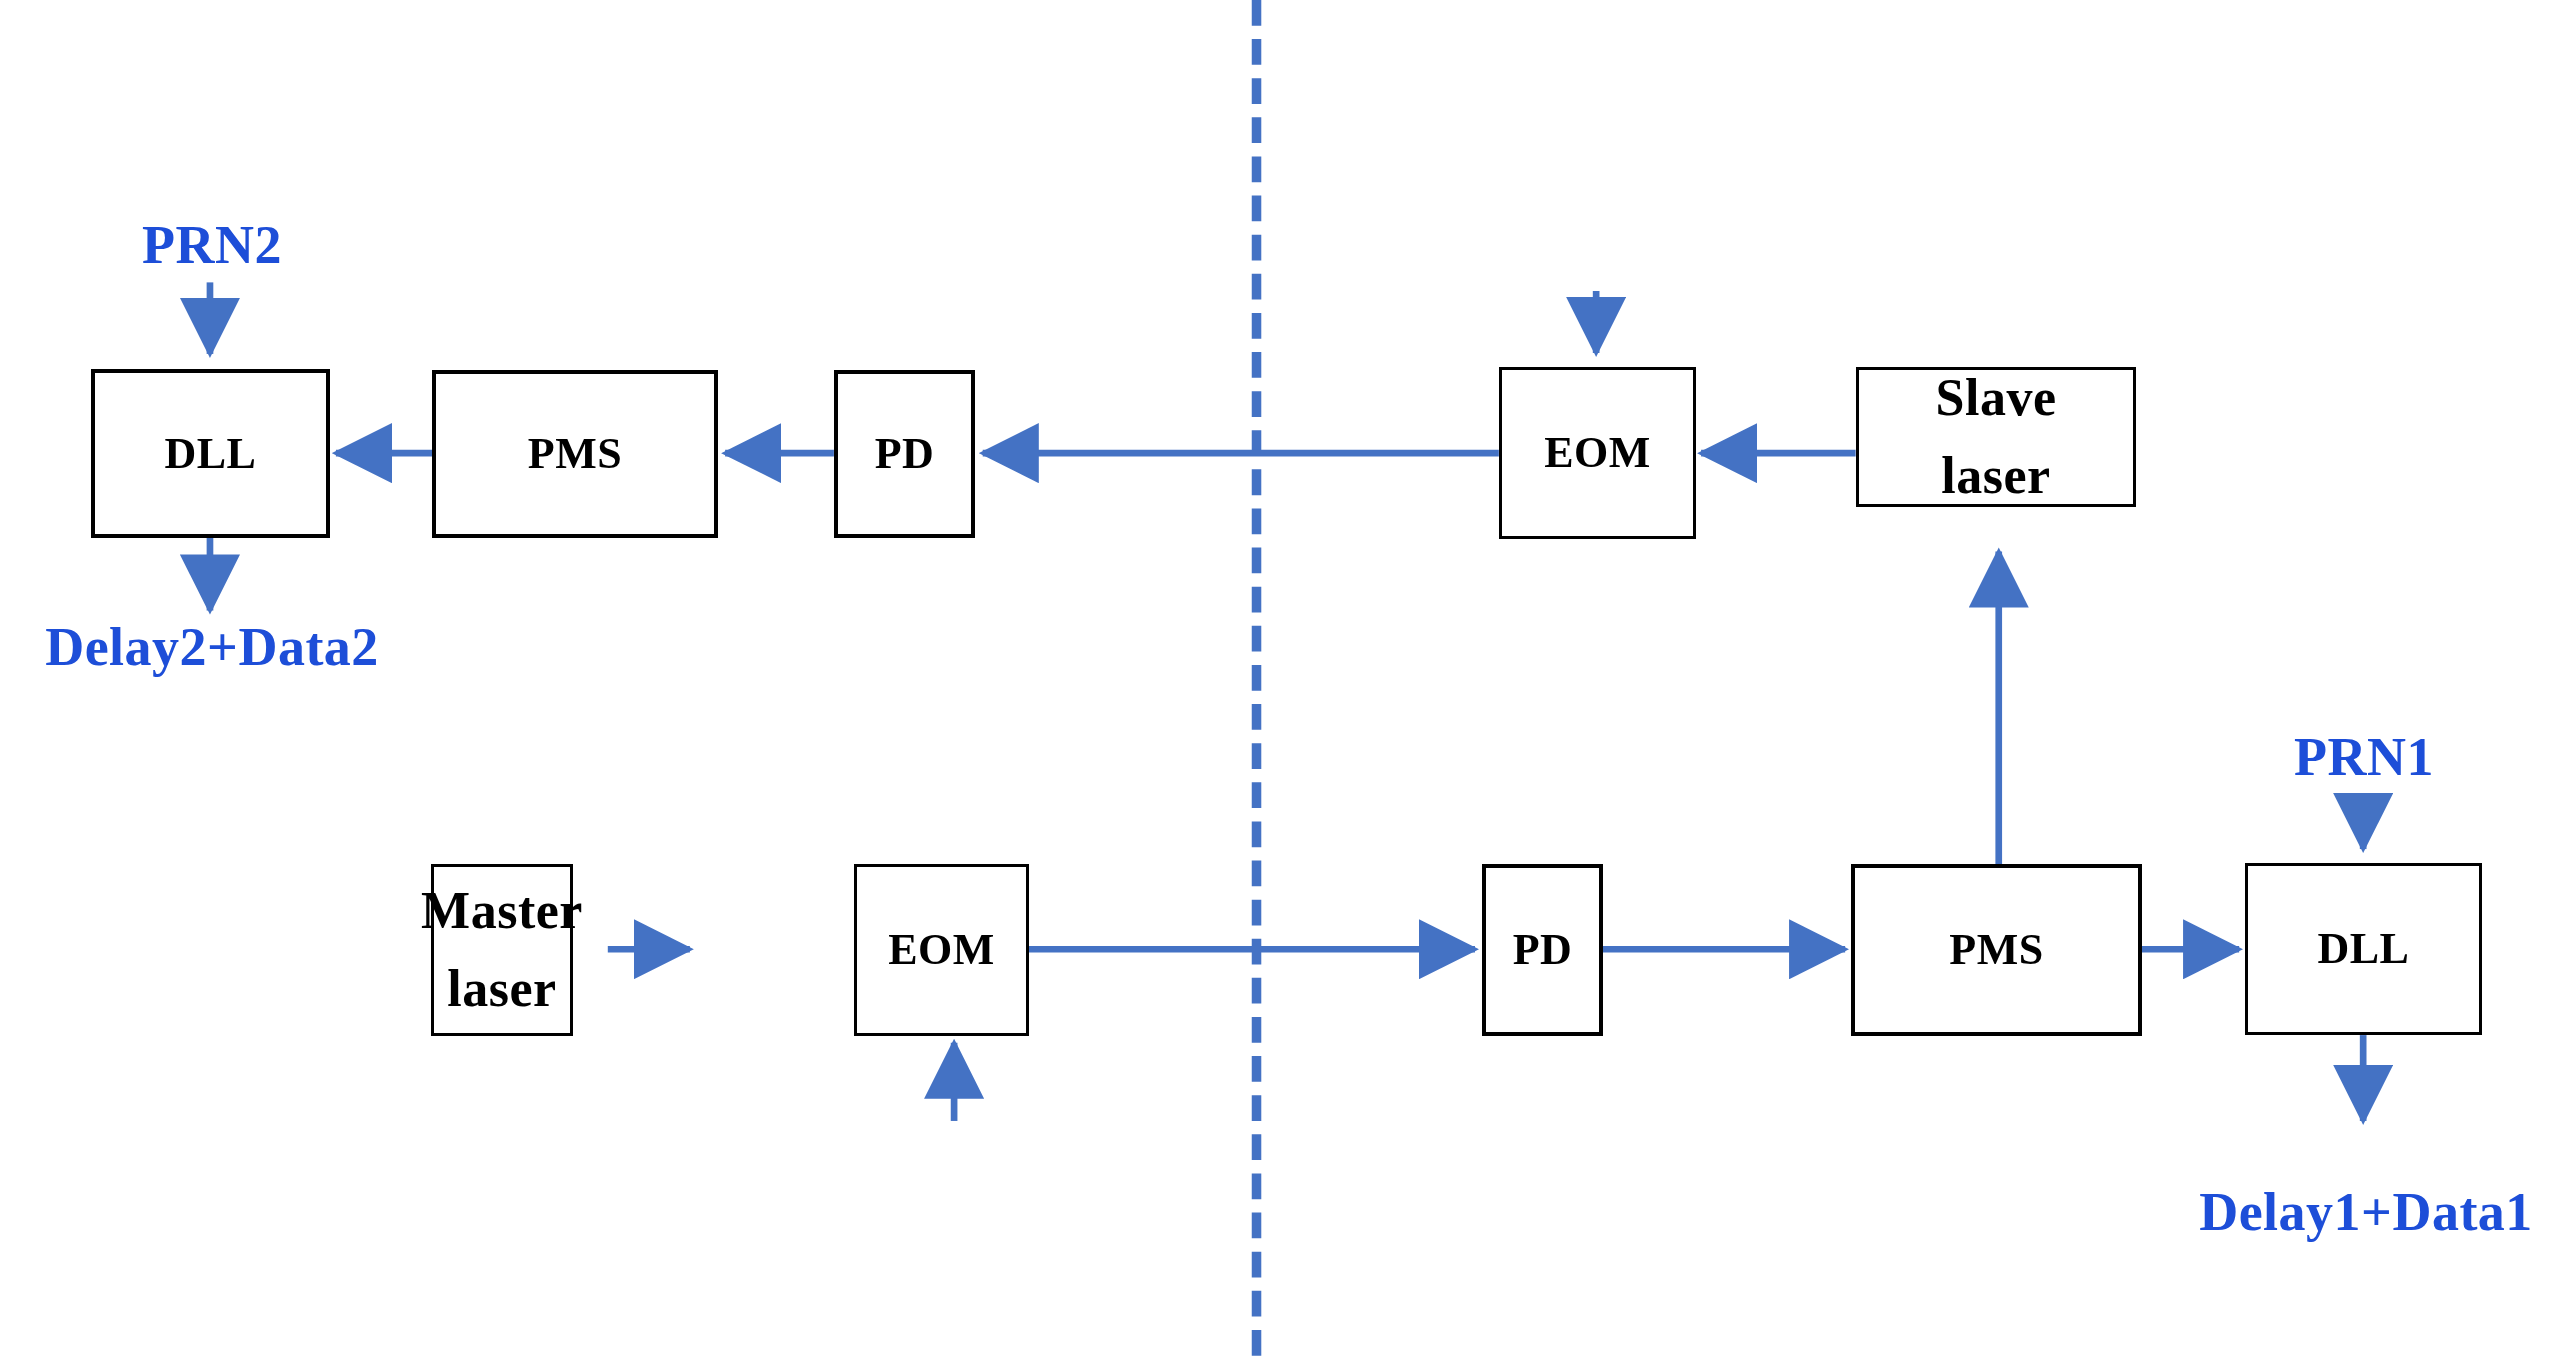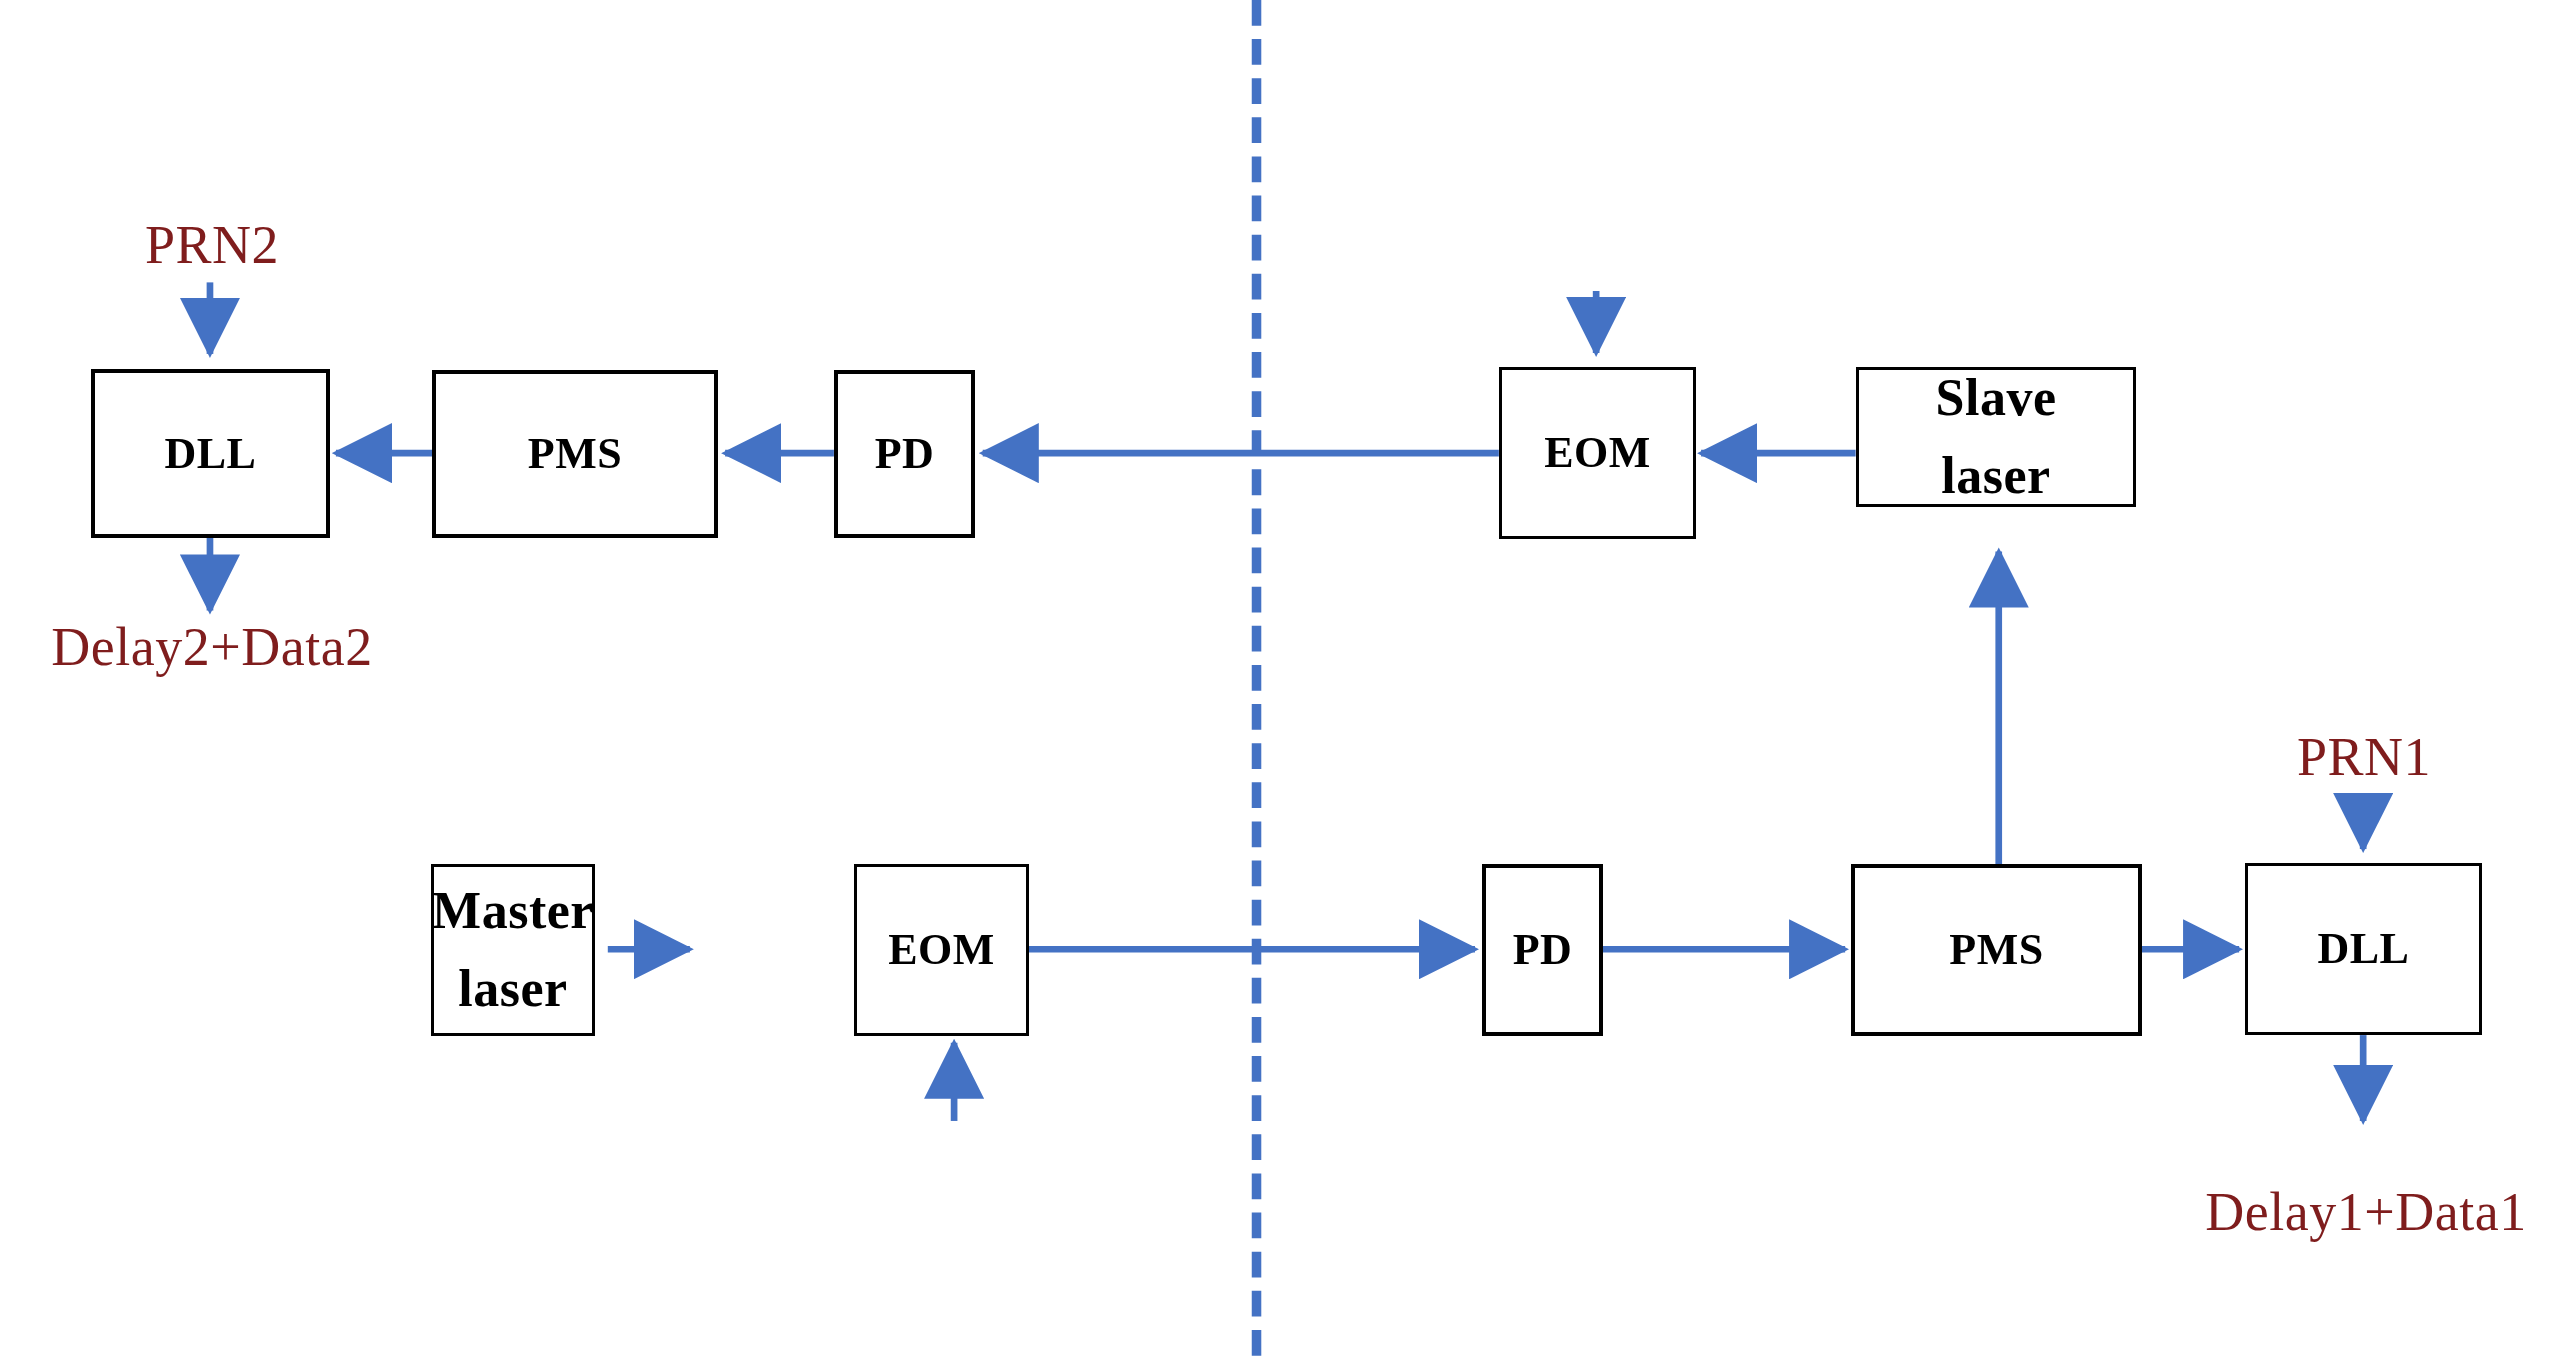--- a/index.html
+++ b/index.html
@@ -38,22 +38,22 @@
     line-height: 1.22;
     letter-spacing: 0.5px;
     white-space: pre-line;
   }
   .node.two-line {
     font-size: 52px;
     line-height: 1.5;
   }
   .lbl {
     position: absolute;
-    color: #7f1d1d;
-    font-weight: 400;
+    color: #1d4ed8;
+    font-weight: 700;
     font-size: 54px;
     line-height: 1;
     white-space: nowrap;
     letter-spacing: 0.5px;
   }
   .lbl.ctr {
     transform: translateX(-50%);
     text-align: center;
   }
 </style>
@@ -116,21 +116,21 @@
 
   <div class="node" style="left:1499px; top:367px; width:197px; height:172px; border-width:3.8px;">
     <span>EOM</span>
   </div>
 
   <div class="node two-line" style="left:1856px; top:367px; width:280px; height:140px; border-width:3.8px;">
     <span>Slave
 laser</span>
   </div>
 
-  <div class="node two-line" style="left:431px; top:864px; width:164px; height:172px; border-width:3.8px;">
+  <div class="node two-line" style="left:431px; top:864px; width:142px; height:172px; border-width:3.8px;">
     <span>Master
 laser</span>
   </div>
 
   <div class="node" style="left:854px; top:864px; width:175px; height:172px; border-width:3.8px;">
     <span>EOM</span>
   </div>
 
   <div class="node" style="left:1482px; top:864px; width:121px; height:172px;">
     <span>PD</span>

